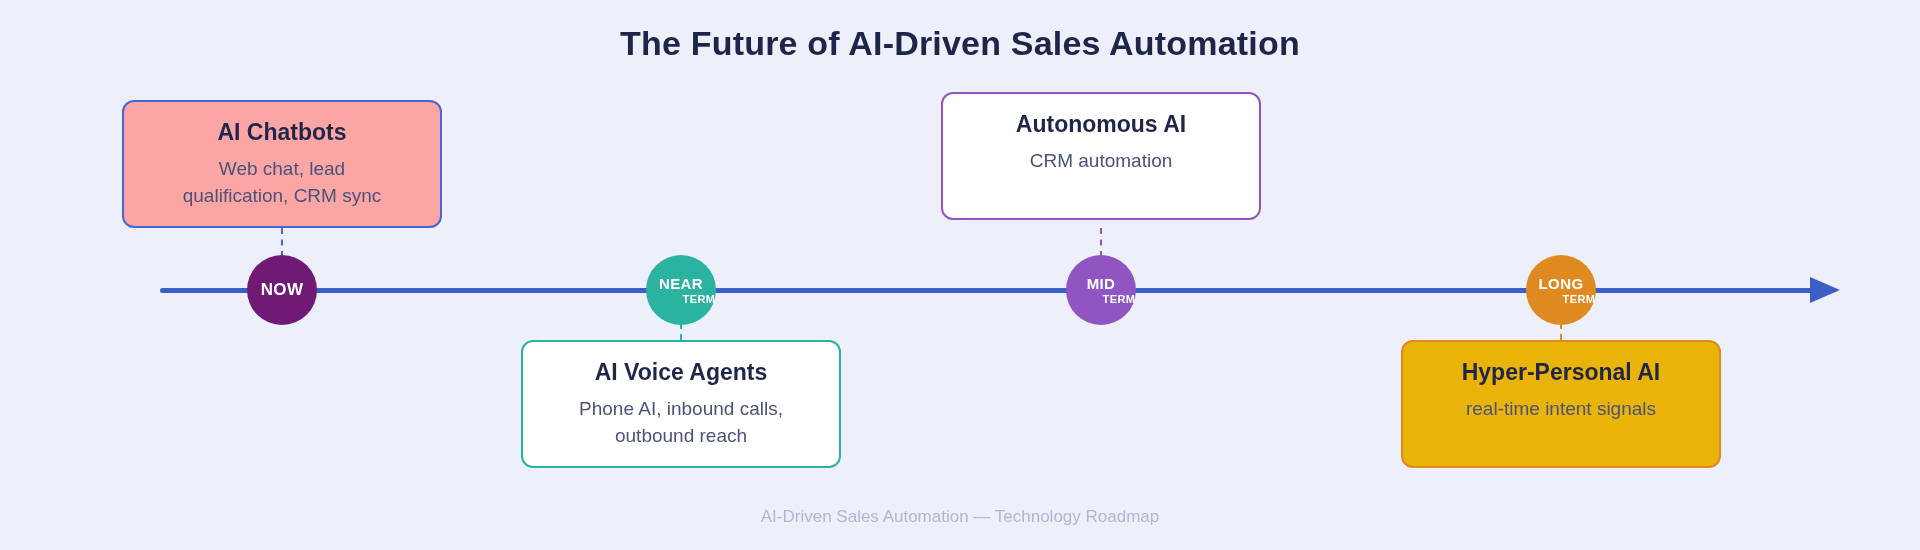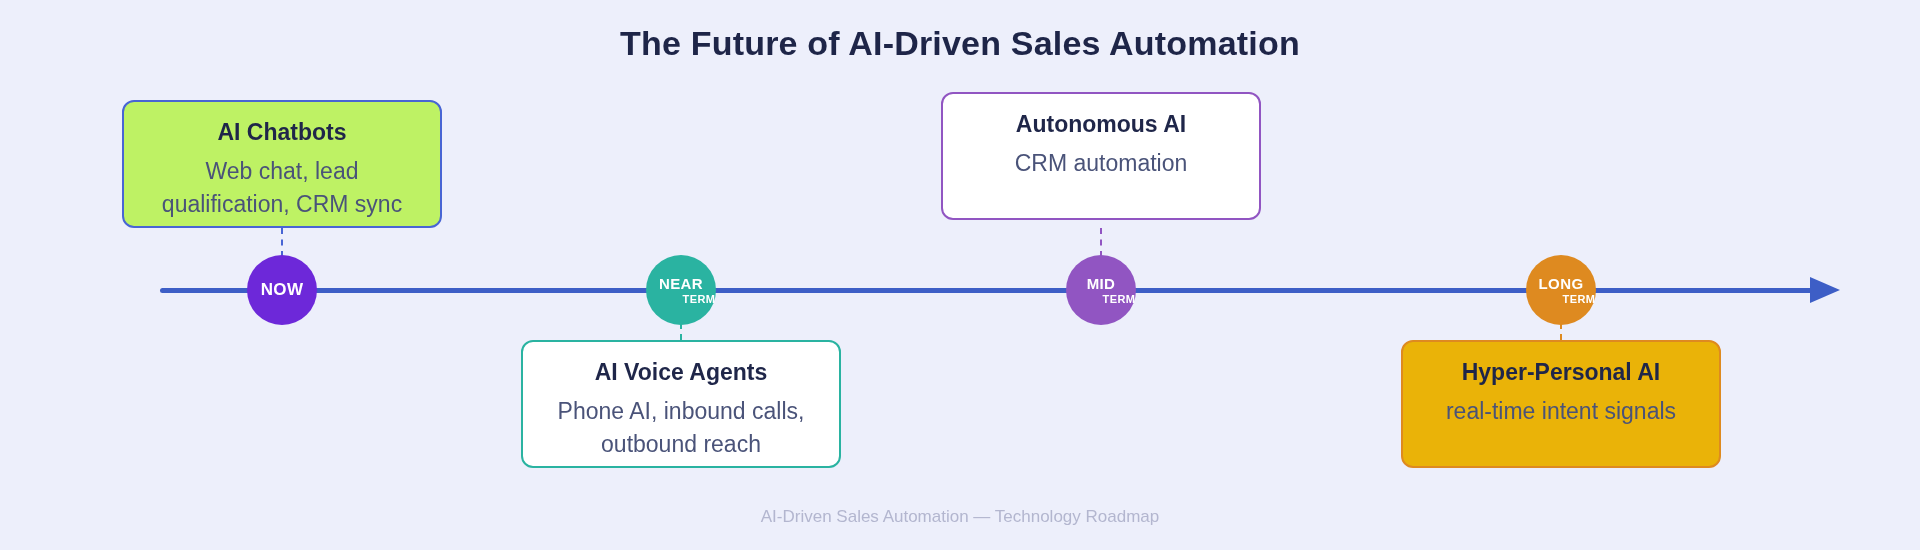--- a/index.html
+++ b/index.html
@@ -56,21 +56,21 @@
     z-index: 1;
   }
   .card-title {
     font-size: 23px;
     font-weight: bold;
     color: #1f2649;
     line-height: 1.25;
     margin-bottom: 8px;
   }
   .card-desc {
-    font-size: 23px;
+    font-size: 19px;
     color: #4a5379;
     line-height: 1.45;
   }
   .connector {
     position: absolute;
     width: 0;
     border-left: 2px dashed #888;
     z-index: 1;
   }
   .node {
@@ -101,29 +101,29 @@
   }
 </style>
 </head>
 <body>
 
 <div class="canvas">
   <div class="page-title">The Future of AI-Driven Sales Automation</div>
   <div class="timeline-line"></div>
   <div class="timeline-arrow"></div>
   <div id="milestones">
-      <div class="card" style="left: 122px; top: 100px; border-color: rgb(72, 101, 212); background: #bef264;">
+      <div class="card" style="left: 122px; top: 100px; border-color: rgb(72, 101, 212); background: #fca5a5;">
         <div class="card-title">AI Chatbots</div>
         <div class="card-desc">
           <div>Web chat, lead</div>
           <div>qualification, CRM sync</div>
         </div>
       </div>
       <div class="connector" style="left: 281px; top: 228px; height: 29px; border-color: rgb(72, 101, 212);"></div>
-      <div class="node" style="left: 247px; background: #6d28d9;">
+      <div class="node" style="left: 247px; background: #701a75;">
         <div class="l1 solo">NOW</div>
       </div>
       <div class="card" style="left: 521px; top: 340px; border-color: rgb(42, 179, 161); background: rgb(255, 255, 255);">
         <div class="card-title">AI Voice Agents</div>
         <div class="card-desc">
           <div>Phone AI, inbound calls,</div>
           <div>outbound reach</div>
         </div>
       </div>
       <div class="connector" style="left: 680px; top: 323px; height: 17px; border-color: rgb(42, 179, 161);"></div>

